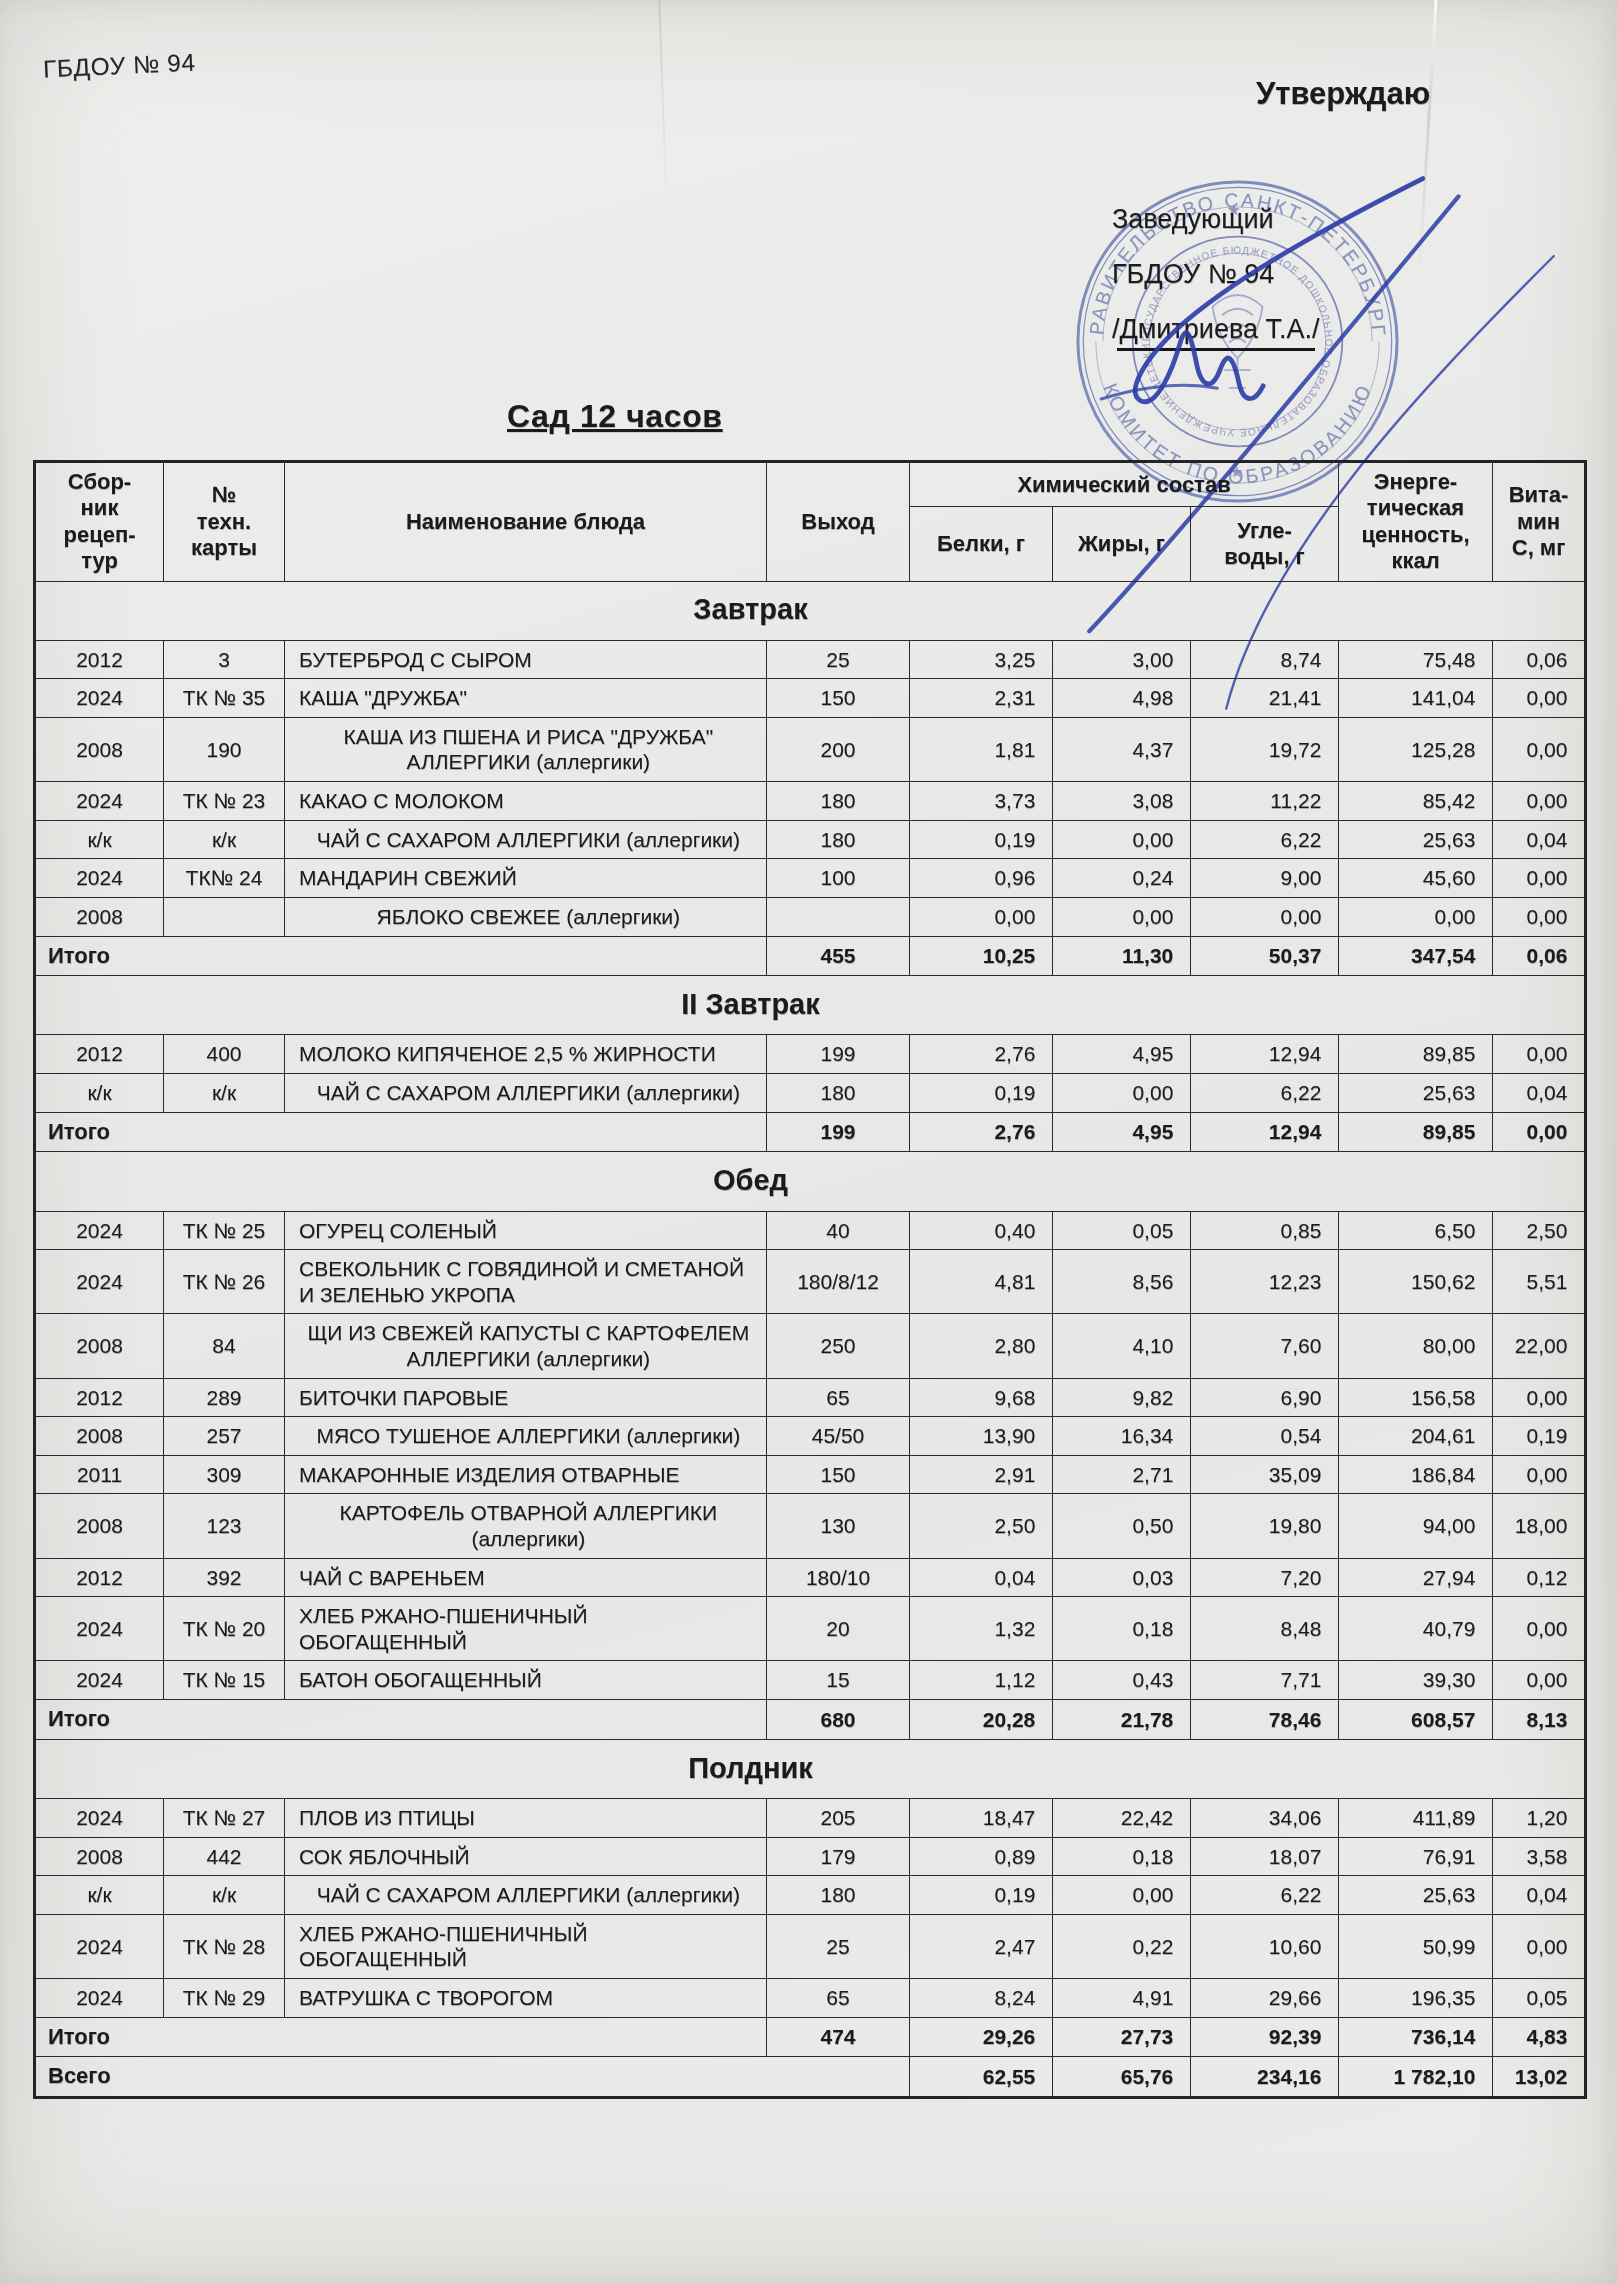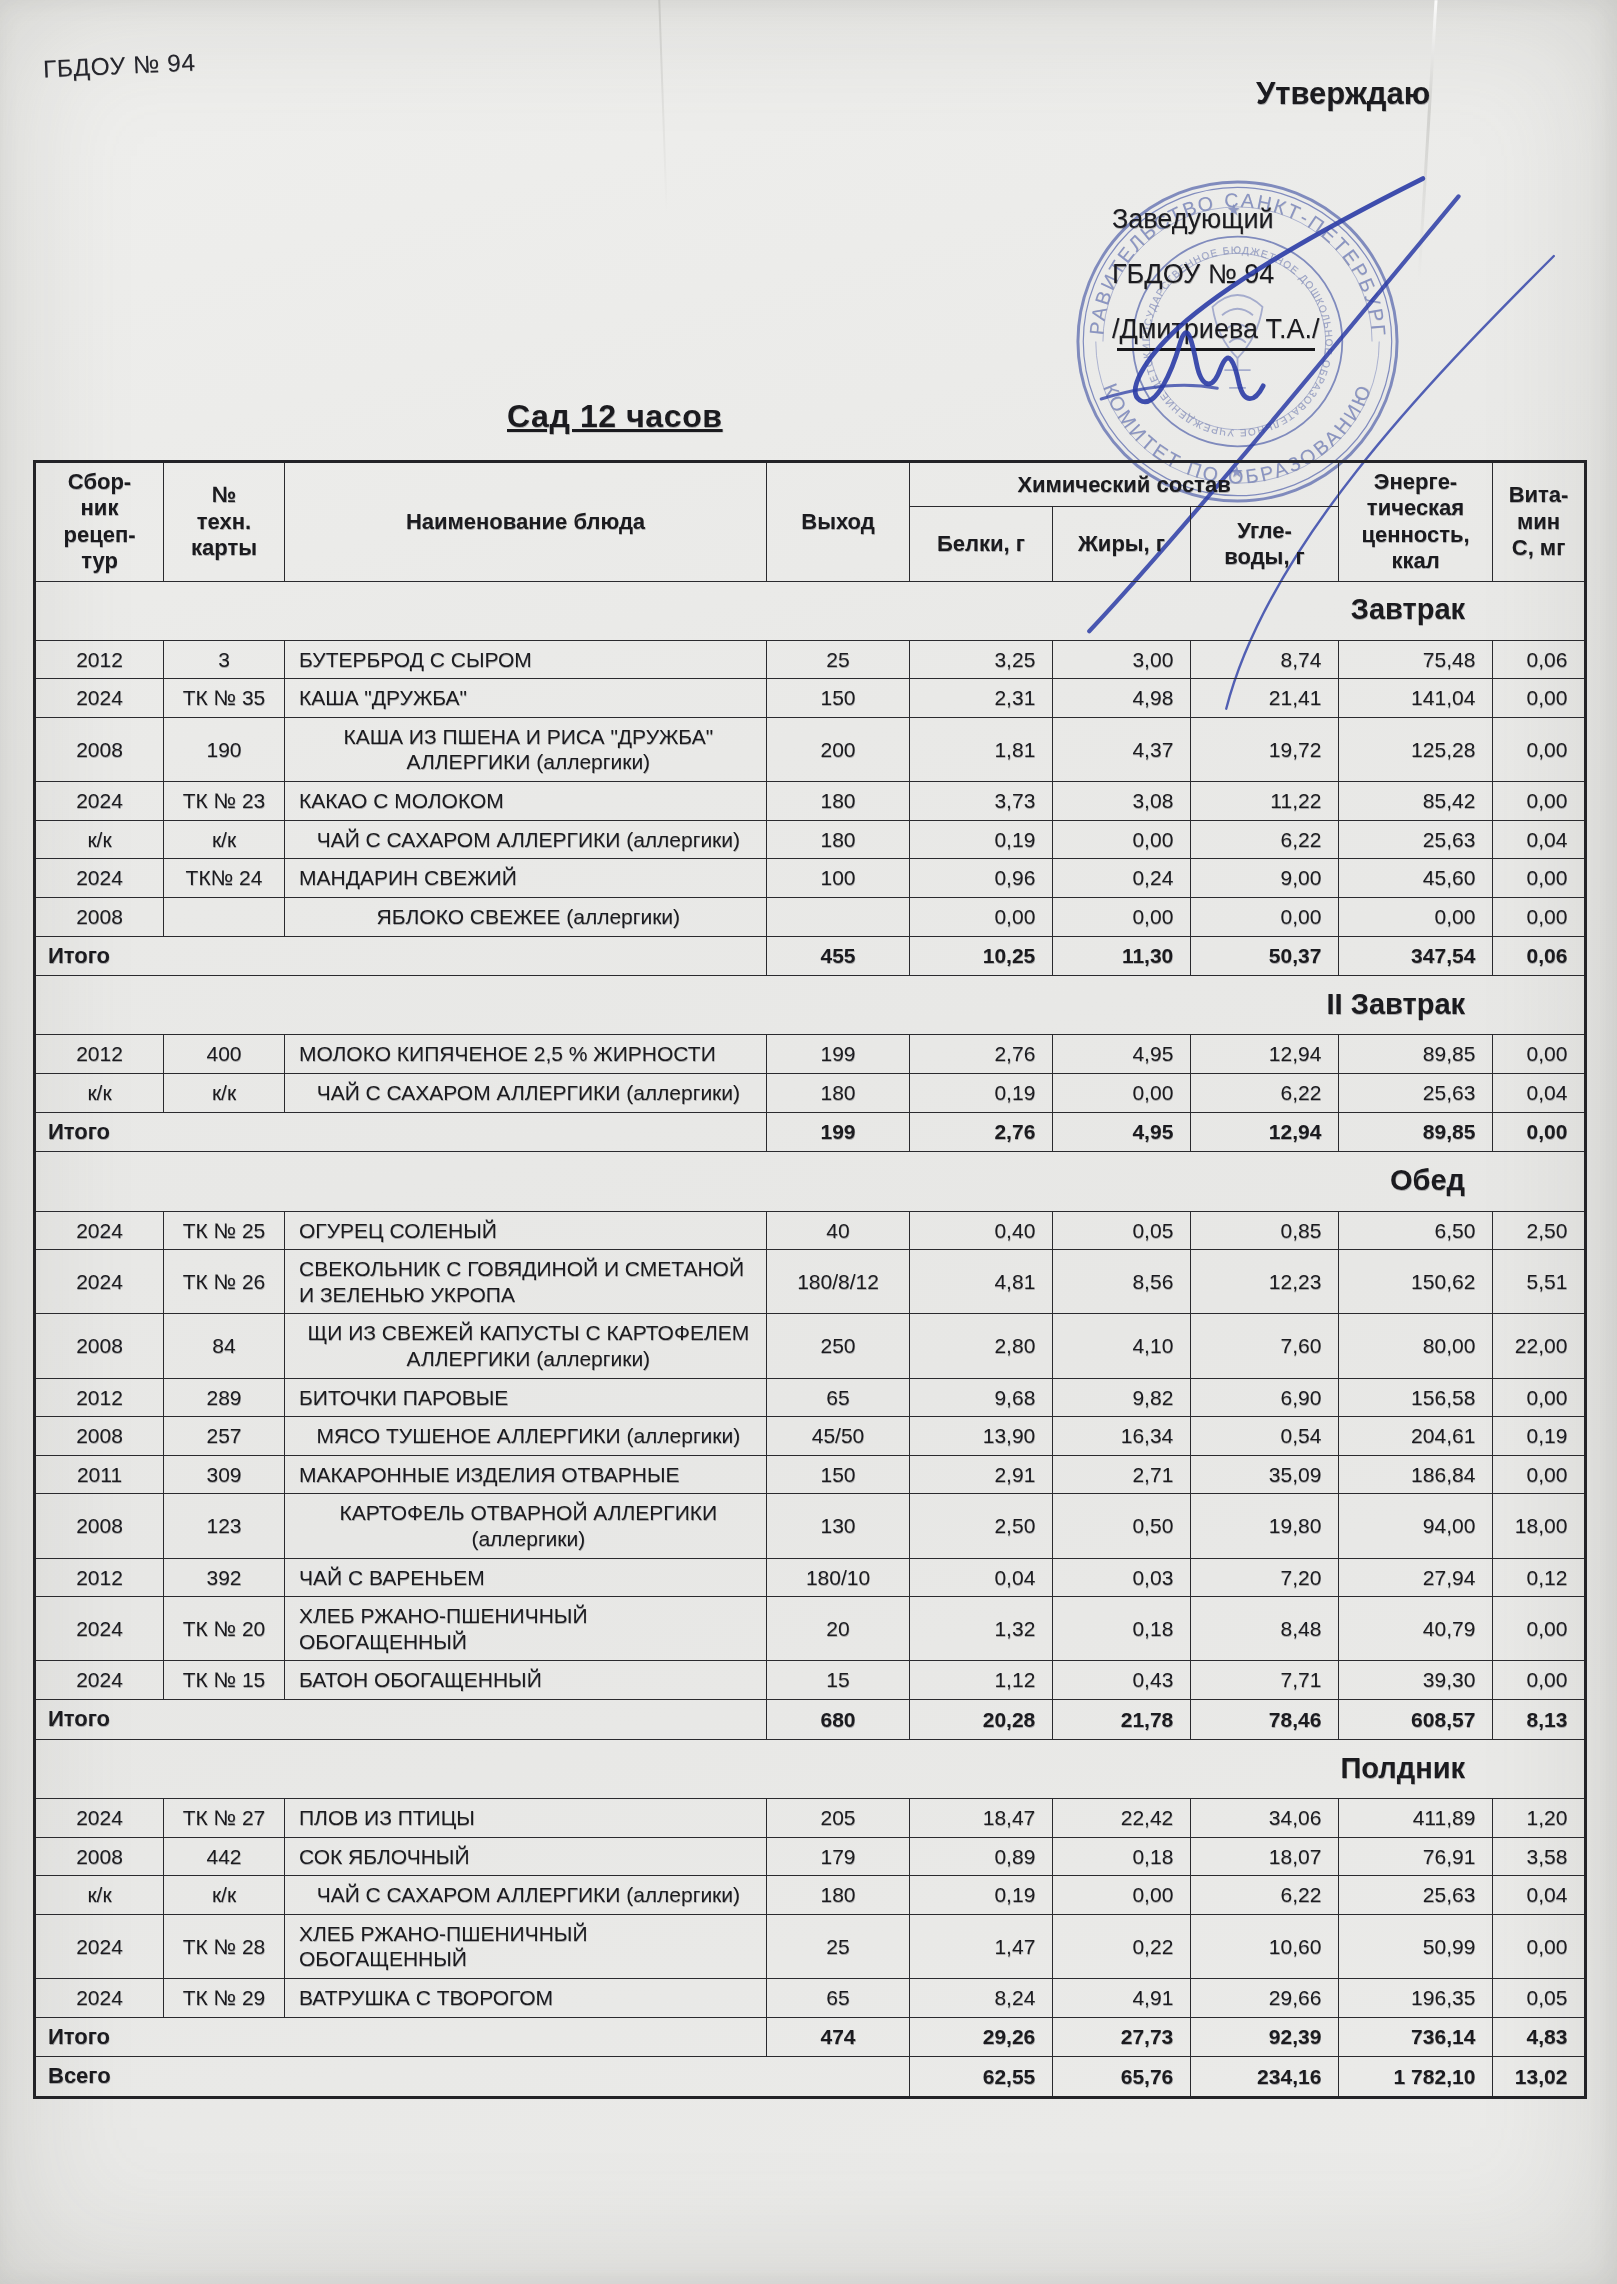--- a/index.html
+++ b/index.html
@@ -74,21 +74,21 @@
     padding: 6px 3.6px; text-align: center;
   }
   .menu td {
     font-size: 21px; line-height: 1.22; padding: 6px 8.3px;
   }
   .menu td.ctr { text-align: center; }
   .menu td.name { text-align: left; padding-left: 14px; margin-left: 24px; }
   .menu td.name.center { text-align: center; }
   .menu td.num { text-align: right; padding-right: 16.7px; }
   .menu tr.section-row td {
-    font-size: 29px; font-weight: bold; text-align: right;
+    font-size: 29px; font-weight: bold; text-align: center;
     padding: 10.7px 119px 12px 0; border-left: none; border-right: none;
   }
   .menu tr.total-row td { font-weight: bold; }
   .menu tr.total-row td.label { text-align: left; padding-left: 12px; font-size: 22px; }
 
   svg.stamp { position: absolute; left: 1069px; top: 173px; width: 337px; height: 337px;
     opacity: 0.62; pointer-events: none; }
   svg.signature { position: absolute; left: 982px; top: 119px; width: 635px; height: 685px;
     pointer-events: none; }
 </style>
@@ -473,21 +473,21 @@
           <td class="num">0,00</td>
           <td class="num">6,22</td>
           <td class="num">25,63</td>
           <td class="num">0,04</td>
         </tr>
         <tr class="dish-row">
           <td class="ctr">2024</td>
           <td class="ctr">ТК № 28</td>
           <td class="name">ХЛЕБ РЖАНО-ПШЕНИЧНЫЙ ОБОГАЩЕННЫЙ</td>
           <td class="ctr">25</td>
-          <td class="num">1,47</td>
+          <td class="num">2,47</td>
           <td class="num">0,22</td>
           <td class="num">10,60</td>
           <td class="num">50,99</td>
           <td class="num">0,00</td>
         </tr>
         <tr class="dish-row">
           <td class="ctr">2024</td>
           <td class="ctr">ТК № 29</td>
           <td class="name">ВАТРУШКА С ТВОРОГОМ</td>
           <td class="ctr">65</td>

